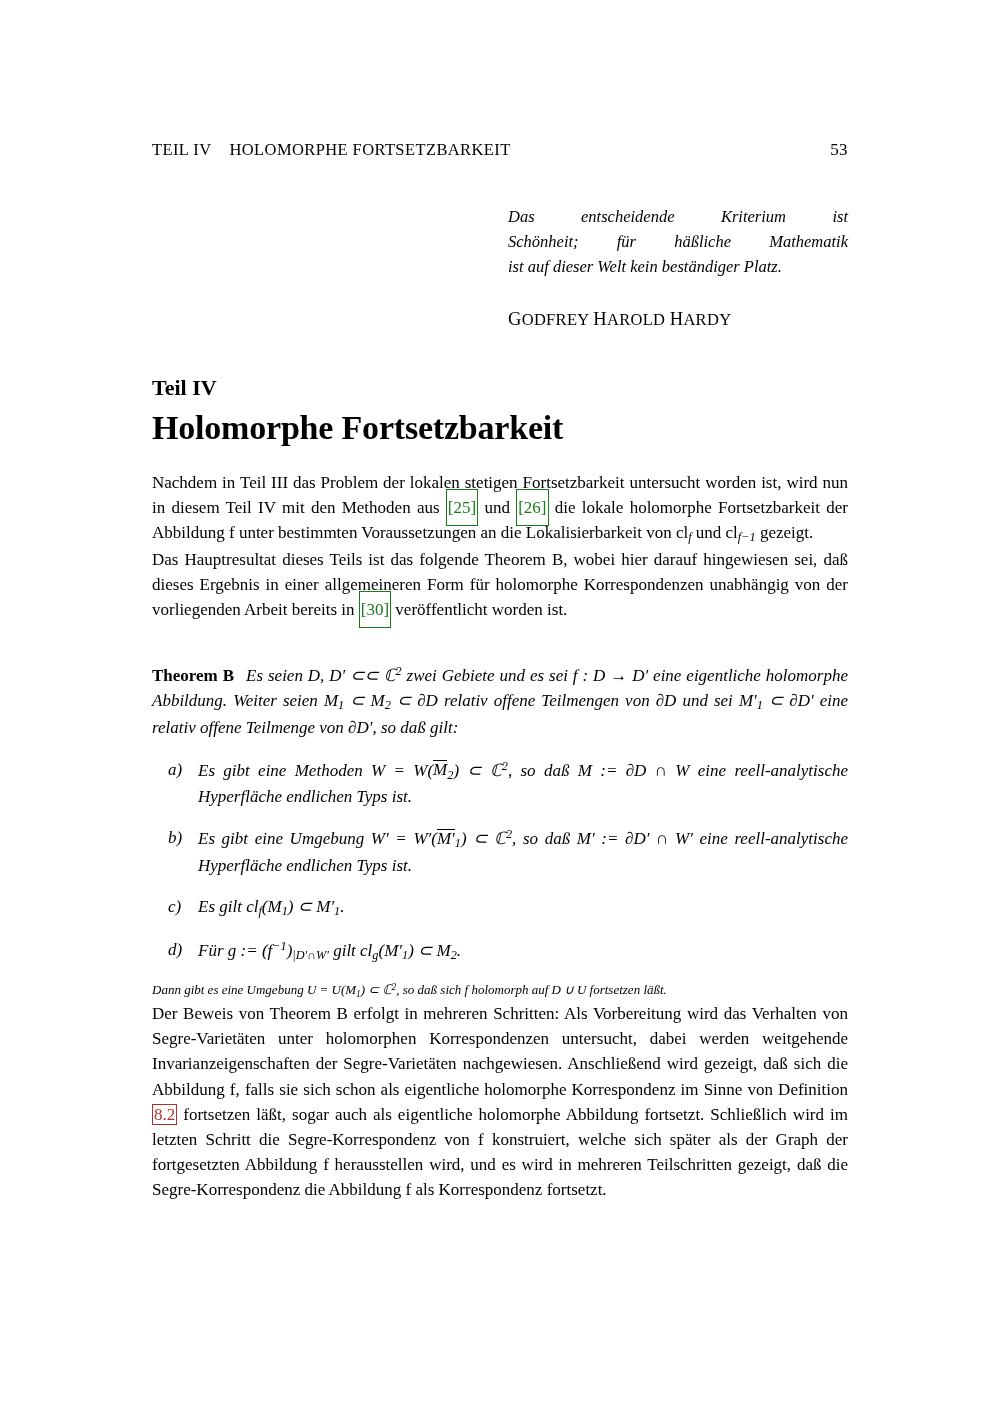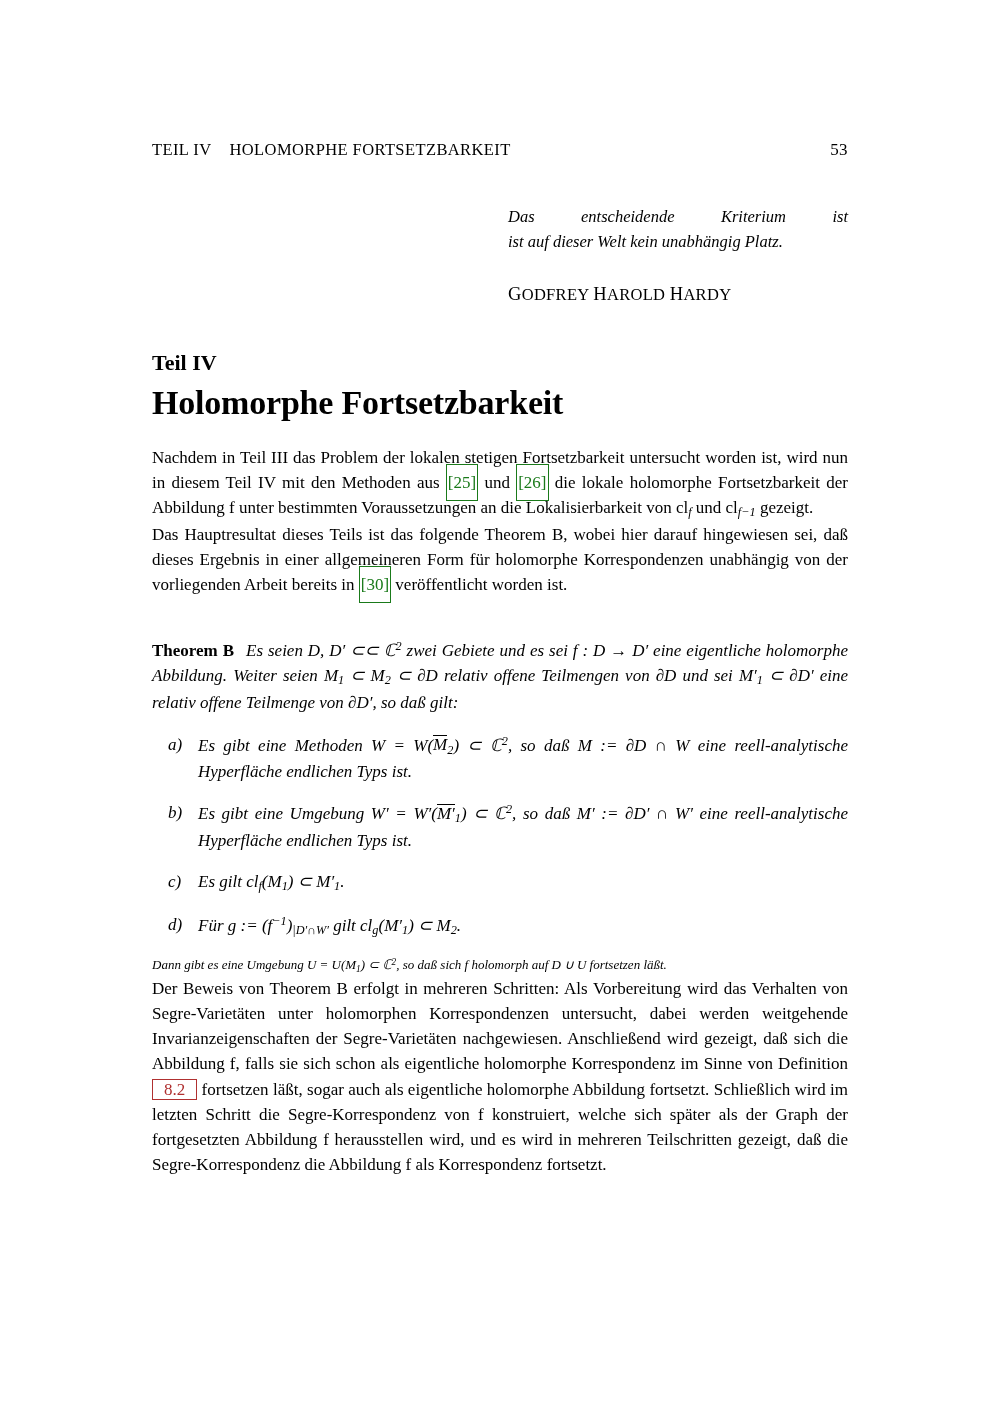--- a/index.html
+++ b/index.html
@@ -93,21 +93,21 @@
   }
   .gap-intro { margin-top: 22px; }
   .cite-box {
     color: #1a7a1a;
     border: 0.8px solid #1a7a1a;
     padding: 8px 1px;
   }
   .ref-box {
     color: #b03030;
     border: 0.8px solid #b03030;
-    padding: 0 11px;
+    padding: 0 1px;
   }
 
   
   .theorem {
     margin-top: 40px;
     font-size: 17px;
     line-height: 1.5;
     text-align: justify;
     font-style: italic;
   }
@@ -167,21 +167,27 @@
       <div class="rh-page">53</div>
     </div>
 
     <div class="epigraph">
       <p class="line-just">
         <span>Das</span>
         <span>entscheidende</span>
         <span>Kriterium</span>
         <span>ist</span>
       </p>
-      <p>ist auf dieser Welt kein unabhängig Platz.</p>
+      <p class="line-just">
+        <span>Schönheit;</span>
+        <span>für</span>
+        <span>häßliche</span>
+        <span>Mathematik</span>
+      </p>
+      <p>ist auf dieser Welt kein beständiger Platz.</p>
       <div class="epi-author"><span class="caps-big">G</span><span>ODFREY </span><span class="caps-big">H</span><span>AROLD </span><span class="caps-big">H</span><span>ARDY</span></div>
     </div>
 
     <div class="part-label">Teil IV</div>
     <h1 class="part-title">Holomorphe Fortsetzbarkeit</h1>
 
     <p class="body gap-intro"><span>Nachdem in Teil III das Problem der lokalen stetigen Fortsetzbarkeit untersucht worden ist, wird nun in diesem Teil IV mit den Methoden aus </span><span class="cite-box">[25]</span><span> und </span><span class="cite-box">[26]</span><span> die lokale holomorphe Fortsetzbarkeit der Abbildung f unter bestimmten Voraussetzungen an die Lokalisierbarkeit von cl</span><sub class="mi">f</sub><span> und cl</span><sub class="mi">f−1</sub><span> gezeigt.</span></p>
 
     <p class="body"><span>Das Hauptresultat dieses Teils ist das folgende Theorem B, wobei hier darauf hingewiesen sei, daß dieses Ergebnis in einer allgemeineren Form für holomorphe Korrespondenzen unabhängig von der vorliegenden Arbeit bereits in </span><span class="cite-box">[30]</span><span> veröffentlicht worden ist.</span></p>
 

